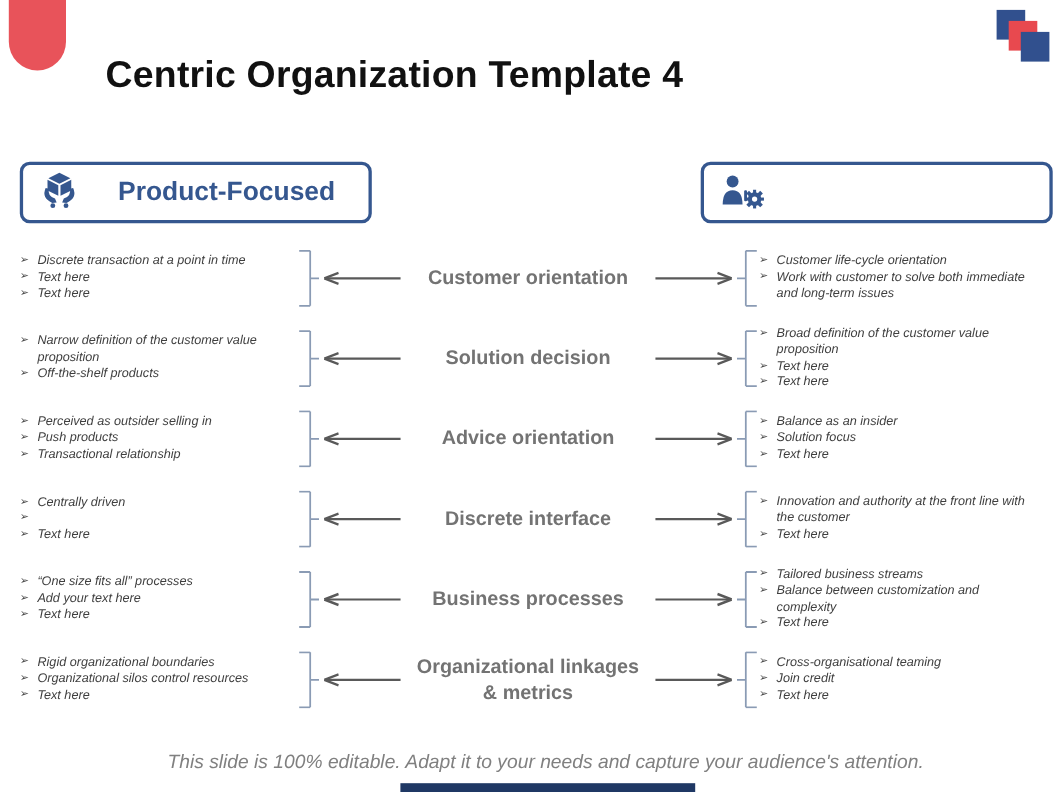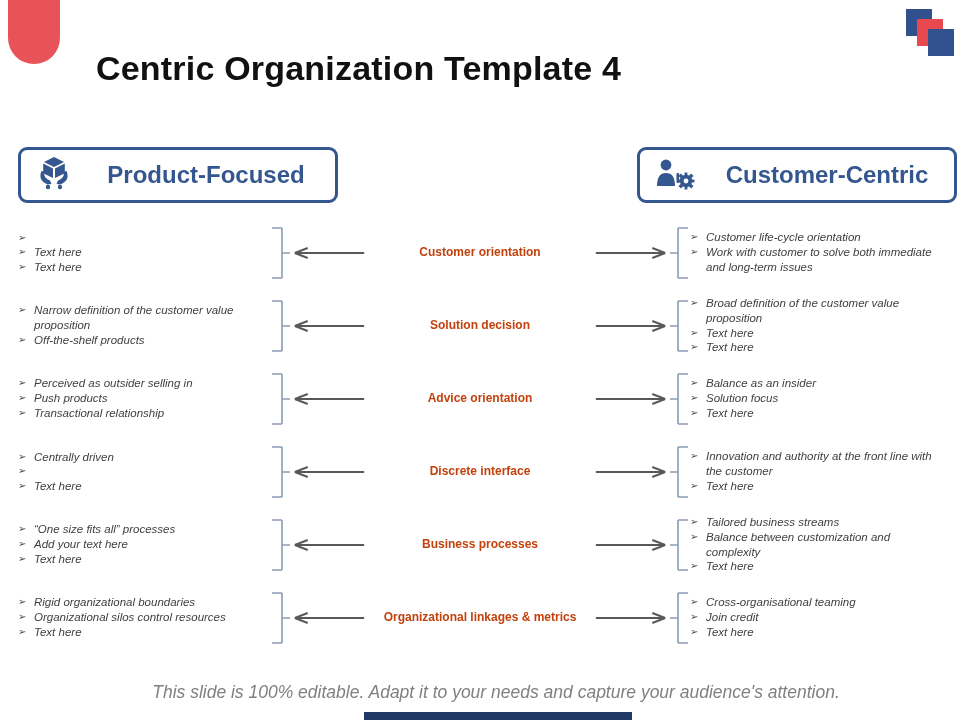--- a/index.html
+++ b/index.html
@@ -37,21 +37,21 @@
   ul.blist{
     list-style:none;margin:0;padding:0;width:252px;flex:0 0 252px;
     font-size:11.5px;font-style:italic;color:#3f3f3f;line-height:1.28;
   }
   ul.blist li{display:flex;gap:6px;}
   ul.blist .marker{flex:0 0 10px;color:#4a4a4a;font-style:normal;font-size:10px;line-height:1.45;}
   .bracket{flex:0 0 22px;display:flex;align-items:center;justify-content:center;}
   .arrowbox{flex:1 1 auto;display:flex;align-items:center;}
   .arrowbox svg{width:100%;height:14px;}
   .dimension{
-    flex:0 0 228px;text-align:center;font-size:12px;font-weight:bold;color:#c2410c;line-height:1.25;
+    flex:0 0 228px;text-align:center;font-size:18px;font-weight:bold;color:#737373;line-height:1.25;
     padding:0 6px;box-sizing:border-box;
   }
   
   .footer{
     position:absolute;left:16px;top:682px;width:960px;text-align:center;
     font-size:17.5px;font-style:italic;color:#808080;
   }
   .bottom-bar{
     position:absolute;left:364px;top:712px;width:268px;height:8px;background:#1f3864;
   }
@@ -97,28 +97,28 @@
           <rect x="36.5" y="23.6" width="4" height="2.8"></rect>
           <rect x="25.2" y="18.2" width="3.4" height="3.4" transform="rotate(45 26.9 19.9)"></rect>
           <rect x="35.4" y="18.2" width="3.4" height="3.4" transform="rotate(45 37.1 19.9)"></rect>
           <rect x="25.2" y="28.4" width="3.4" height="3.4" transform="rotate(45 26.9 30.1)"></rect>
           <rect x="35.4" y="28.4" width="3.4" height="3.4" transform="rotate(45 37.1 30.1)"></rect>
           <circle cx="32" cy="25" r="2.4" fill="#ffffff"></circle>
         </g>
       </g>
     </svg>
   </span>
-  <span class="label">Customer-Centric</span>
 </div>
 
 <div class="rows">
   <div class="row">
     <ul class="blist left-list">
         <li>
           <span class="marker">➢</span>
+          <span>Discrete transaction at a point in time</span>
         </li>
         <li>
           <span class="marker">➢</span>
           <span>Text here</span>
         </li>
         <li>
           <span class="marker">➢</span>
           <span>Text here</span>
         </li>
       </ul>

